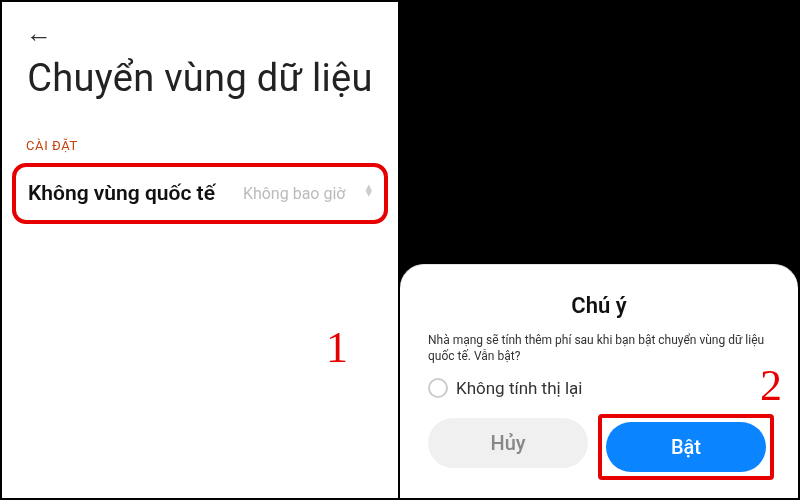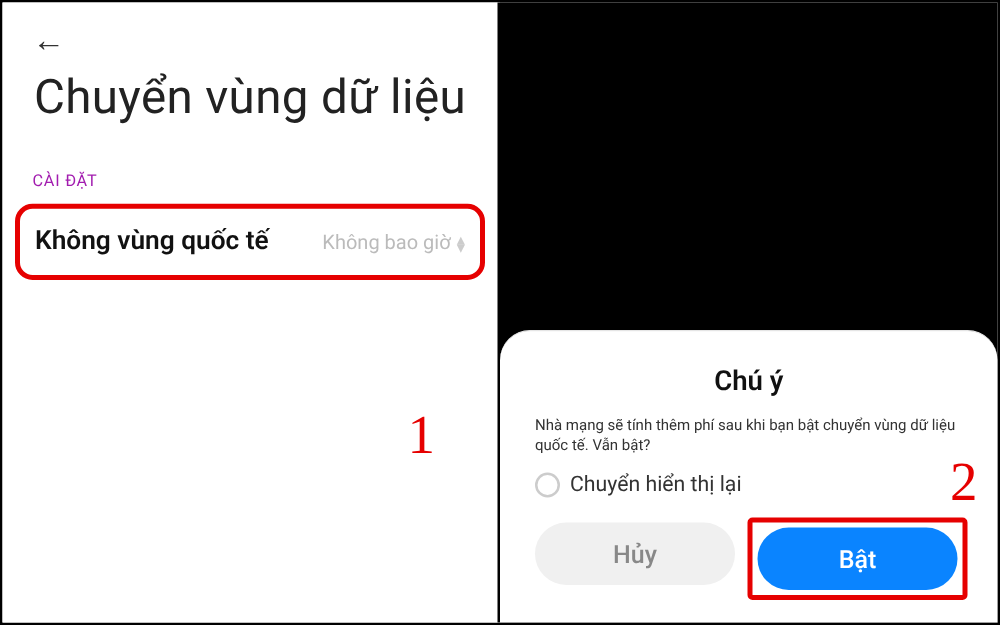--- a/index.html
+++ b/index.html
@@ -4,26 +4,26 @@
   <style>
     * { box-sizing: border-box; margin: 0; padding: 0; }
     body { width: 800px; height: 500px; font-family: -apple-system, BlinkMacSystemFont, "Segoe UI", Roboto, sans-serif; overflow: hidden; background: #000; }
     .container { width: 800px; height: 500px; border: 2px solid #000; display: flex; background: #fff; }
     .panel { height: 100%; position: relative; }
     .panel-left { width: 400px; border-right: 2px solid #000; background: #fff; padding: 0; }
     .panel-right { width: 400px; background: #000000; display: flex; flex-direction: column; justify-content: flex-end; }
 
     .back-arrow { padding: 18px 20px 10px 24px; font-size: 26px; color: #333; line-height: 1; }
     .title { padding: 0 24px; font-size: 38px; font-weight: 400; color: #222; line-height: 1.2; letter-spacing: 0.3px; text-align: center; }
-    .section-label { padding: 36px 24px 10px 24px; font-size: 13px; color: #a21caf; letter-spacing: 0.6px; }
+    .section-label { padding: 36px 24px 10px 24px; font-size: 13px; color: #c2410c; letter-spacing: 0.6px; }
 
     .row-wrap { margin: 0 10px; }
     .row-highlight { border: 4px solid #e60000; border-radius: 14px; padding: 14px 12px; display: flex; justify-content: space-between; align-items: center; }
     .row-label { font-size: 21px; font-weight: 600; color: #111; line-height: 1.2; }
-    .row-value { font-size: 16px; color: #bbb; display: flex; align-items: flex-end; gap: 5px; white-space: nowrap; }
+    .row-value { font-size: 16px; color: #bbb; display: flex; align-items: flex-start; gap: 20px; white-space: nowrap; }
     .updown { font-size: 13px; line-height: 0.5; display: inline-flex; flex-direction: column; color: #ccc; }
 
     .step-number { position: absolute; font-size: 44px; font-weight: 500; color: #e60000; font-family: Georgia, serif; }
     .step1 { right: 50px; top: 320px; }
     .step2 { right: 16px; top: 358px; }
 
     .dialog { background: #fff; border-top-left-radius: 24px; border-top-right-radius: 24px; padding: 28px 28px 22px 28px; border-top: 1px solid #e5e5e5; position: relative; }
     .dialog-title { text-align: center; font-size: 22px; font-weight: 600; color: #111; margin-bottom: 14px; }
     .dialog-msg { font-size: 12px; color: #333; line-height: 1.35; margin-bottom: 14px; }
     .checkbox-row { display: flex; align-items: center; gap: 8px; font-size: 17px; color: #333; margin-bottom: 20px; }
@@ -58,21 +58,21 @@
     </div>
     <div class="step-number step1">1</div>
   </div>
 
   <div class="panel panel-right">
     <div class="dialog">
       <div class="dialog-title">Chú ý</div>
       <div class="dialog-msg">Nhà mạng sẽ tính thêm phí sau khi bạn bật chuyển vùng dữ liệu quốc tế. Vẫn bật?</div>
       <div class="checkbox-row">
         <span class="cb"></span>
-        <span>Chuyển hiển thị lại</span>
+        <span>Không tính thị lại</span>
       </div>
       <div class="buttons">
         <div class="btn btn-cancel">Hủy</div>
         <div class="confirm-highlight" style="flex:1">
           <div class="btn btn-confirm">Bật</div>
         </div>
       </div>
     </div>
     <div class="step-number step2">2</div>
   </div>

